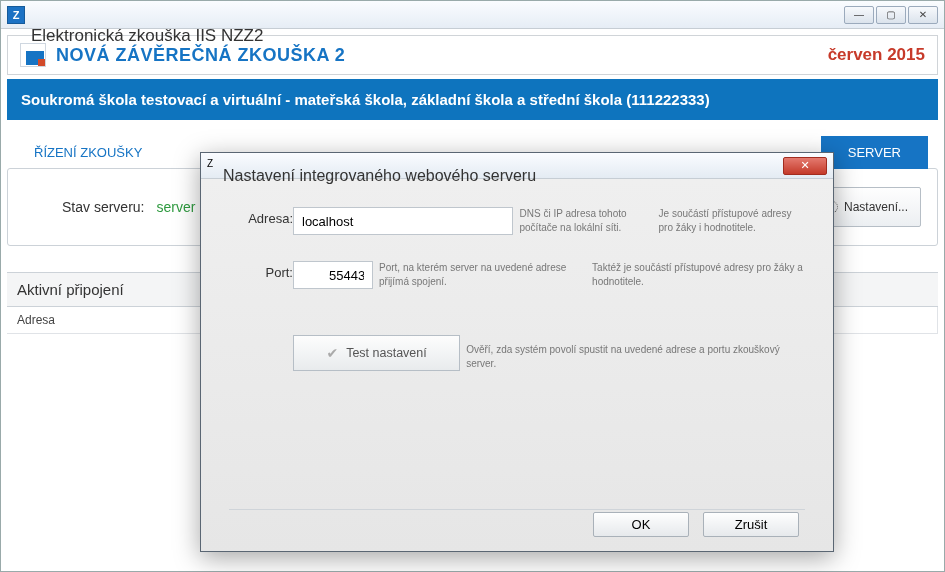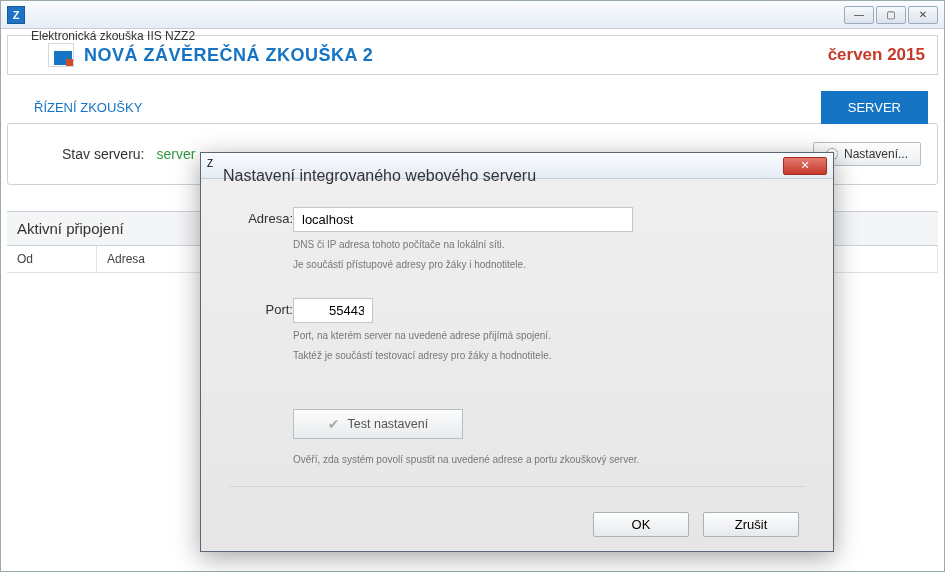--- a/index.html
+++ b/index.html
@@ -11,36 +11,36 @@
     border: 1px solid #9aa; position: relative;
   }
   .titlebar {
     height: 28px; background: linear-gradient(#fafcff,#e6edf5);
     display: flex; align-items: center; padding: 0 6px; border-bottom: 1px solid #c6cdd4;
   }
   .titlebar .app-icon {
     width: 18px; height: 18px; background: #1c72c4; display: flex; align-items: center; justify-content: center;
     color: #fff; font-size: 11px; font-weight: bold; margin-right: 6px; border: 1px solid #155a9a;
   }
-  .titlebar .title-text { font-size: 12px; color: #333; margin-top: 42px; }
+  .titlebar .title-text { font-size: 17px; color: #333; margin-top: 42px; }
   .titlebar .winbtns { margin-left: auto; display: flex; gap: 2px; }
   .winbtn {
     width: 30px; height: 18px; border: 1px solid #9baabc; border-radius: 2px;
     background: linear-gradient(#f7f9fc,#dbe3ec); display: flex; align-items: center; justify-content: center;
     font-size: 10px; color: #444; cursor: pointer;
   }
   .winbtn.close { font-family: Arial; }
 
   .client { padding: 6px 6px 0 6px; height: calc(100% - 28px); background: #fff; }
 
   .header-panel {
     height: 40px; background: #fff; border: 1px solid #d0d4d8;
     display: flex; align-items: center; padding: 0 12px; justify-content: space-between;
   }
-  .logo-block { display: flex; align-items: center; gap: 10px; margin-left: 28px; }
+  .logo-block { display: flex; align-items: center; gap: 10px; }
   .logo {
     width: 26px; height: 24px; border: 1px solid #cfd7e0; display:flex;align-items:flex-end;justify-content:flex-end;
     padding:1px; background:#fff;
   }
   .logo-inner{ width:18px;height:14px;background:#1674c4;position:relative;}
   .logo-inner::after{content:"";position:absolute;right:-1px;bottom:-1px;width:7px;height:7px;background:#d24a2a;}
   .header-title { font-size: 18px; font-weight: 600; color: #1674c4; letter-spacing: .5px;}
   .header-date { font-size: 17px; font-weight: 700; color: #c73a2a; }
 
   .subheader {
@@ -61,21 +61,21 @@
   .tab.server { margin-left: auto; margin-right: 10px;}
 
   .section-box {
     border: 1px solid #ccd2d8; border-radius: 3px; margin-top: -1px; padding: 18px 16px;
     display: flex; align-items: center; gap: 12px;
   }
   .section-box .label { font-size: 14px; color: #333; margin-left: 38px; }
   .section-box .value { font-size: 14px; color: #2e9a3f; }
   .btn {
     border: 1px solid #b6bec6; background: linear-gradient(#fefefe,#eceff2);
-    padding: 4px 12px; font-size: 12px; border-radius: 2px; cursor: pointer;
+    padding: 12px 12px; font-size: 12px; border-radius: 2px; cursor: pointer;
     display: inline-flex; align-items: center; gap: 6px; color:#333;
   }
   .btn.settings { margin-left: auto; }
   .gear { width:12px;height:12px;border:1.5px dotted #666;border-radius:50%; display:inline-block;}
 
   .table-head {
     margin-top: 26px; border-top: 1px solid #ccd2d8; border-bottom: 1px solid #ccd2d8;
     padding: 8px 10px; font-size: 15px; color: #333; background: #f4f5f6;
   }
   .columns-row {
@@ -97,34 +97,34 @@
   .dialog-titlebar .app-icon { width:16px;height:16px;font-size:10px;}
   .dialog-titlebar .title-text { font-size: 16px; color: #333; margin-top: 21px; }
   .dialog-close {
     margin-left: auto; width: 44px; height: 18px; border-radius: 2px;
     background: linear-gradient(#e47a6f,#c43a2a); border: 1px solid #a12c1f;
     display: flex; align-items: center; justify-content: center; color: #fff; font-size: 11px; cursor:pointer;
   }
   .dialog-body { padding: 28px 28px 8px 28px; height: calc(100% - 26px); display:flex; flex-direction:column; background:linear-gradient(#efefef,#e6e6e6);}
   .form-row { display: flex; gap: 0; margin-bottom: 6px; align-items:flex-start;}
   .form-label { width: 64px; text-align: right; font-size: 13px; color: #333; padding-top:4px;}
-  .form-stack { flex: 1; display:flex; flex-direction:column; gap:6px;}
+  .form-stack { flex: 1; display:flex; flex-direction:row; gap:6px;}
   input.text {
     border: 1px solid #bfc6cd; padding: 4px 8px; font-size: 13px; background: #fff; width: 340px;
   }
   input.text.small { width: 80px; padding-left: 35px; }
   .hint { font-size: 10px; color: #777; line-height: 1.4; }
   .spacer { height: 20px; }
   .test-btn {
     border: 1px solid #b6bec6; background: linear-gradient(#fdfdfd,#e8ebed);
     padding: 6px 18px; font-size: 12.5px; cursor: pointer; display:inline-flex;align-items:center;gap:8px;color:#555; width:170px; justify-content:center;
   }
   .check { color:#aaa; font-size:14px; }
   .dialog-footer {
-    margin-top: auto; border-top: 1px solid #cfd4d9; padding: 25px 6px 6px 6px;
+    margin-top: auto; border-top: 1px solid #cfd4d9; padding: 2px 6px 6px 6px;
     display: flex; justify-content: flex-end; gap: 14px;
   }
   .dlg-btn {
     width: 96px; padding: 4px 0; text-align: center; font-size: 13px;
     border: 1px solid #a9b1b9; background: linear-gradient(#fefefe,#e6e9ec); border-radius: 2px; cursor: pointer;
   }
 </style>
 </head>
 <body>
 
@@ -145,38 +145,38 @@
     <div class="header-panel">
       <div class="logo-block">
         <div class="logo">
             <div class="logo-inner"></div>
           </div>
         <div class="header-title">NOVÁ ZÁVĚREČNÁ ZKOUŠKA 2</div>
       </div>
       <div class="header-date">červen 2015</div>
     </div>
 
+    <div class="subheader">Soukromá škola testovací a virtuální - mateřská škola, základní škola a střední škola (111222333)</div>
 
     <div class="tabs-row">
       <div class="tab">ŘÍZENÍ ZKOUŠKY</div>
       <div class="tab active server">SERVER</div>
     </div>
 
     <div class="section-box">
       <span class="label">Stav serveru:</span>
       <span class="value">server</span>
       <button class="btn settings">
         <span class="gear"></span>
         <span>Nastavení...</span>
       </button>
     </div>
 
     <div class="table-head">Aktivní připojení</div>
     <div class="columns-row">
-      <div class="col-od">Od</div>
       <div class="col-adr">Adresa</div>
     </div>
 
   </div>
 
   <div class="dialog">
     <div class="dialog-titlebar">
       <div class="app-icon">Z</div>
       <div class="title-text">Nastavení integrovaného webového serveru</div>
       <div class="dialog-close">✕</div>
@@ -192,21 +192,21 @@
         </div>
       </div>
 
       <div class="spacer"></div>
 
       <div class="form-row">
         <div class="form-label">Port:</div>
         <div class="form-stack">
           <input class="text small" value="55443" style="">
           <div class="hint">Port, na kterém server na uvedené adrese přijímá spojení.</div>
-          <div class="hint">Taktéž je součástí testovací adresy pro žáky a hodnotitele.</div>
+          <div class="hint">Taktéž je součástí přístupové adresy pro žáky a hodnotitele.</div>
         </div>
       </div>
 
       <div class="spacer"></div>
         <div class="spacer"></div>
 
       <div class="form-row">
         <div class="form-label"></div>
         <div class="form-stack">
           <button class="test-btn">

